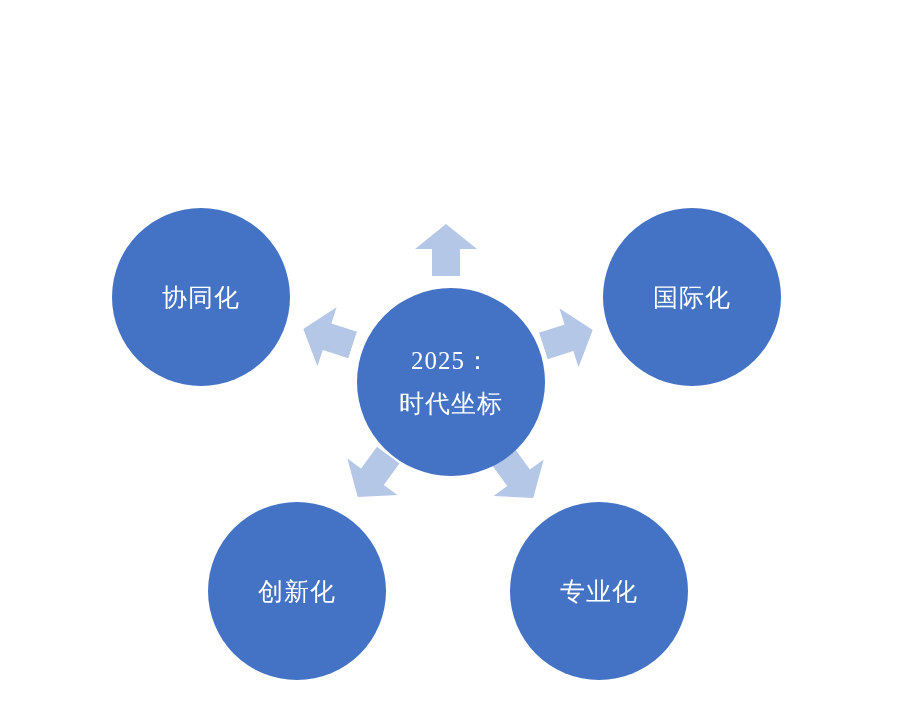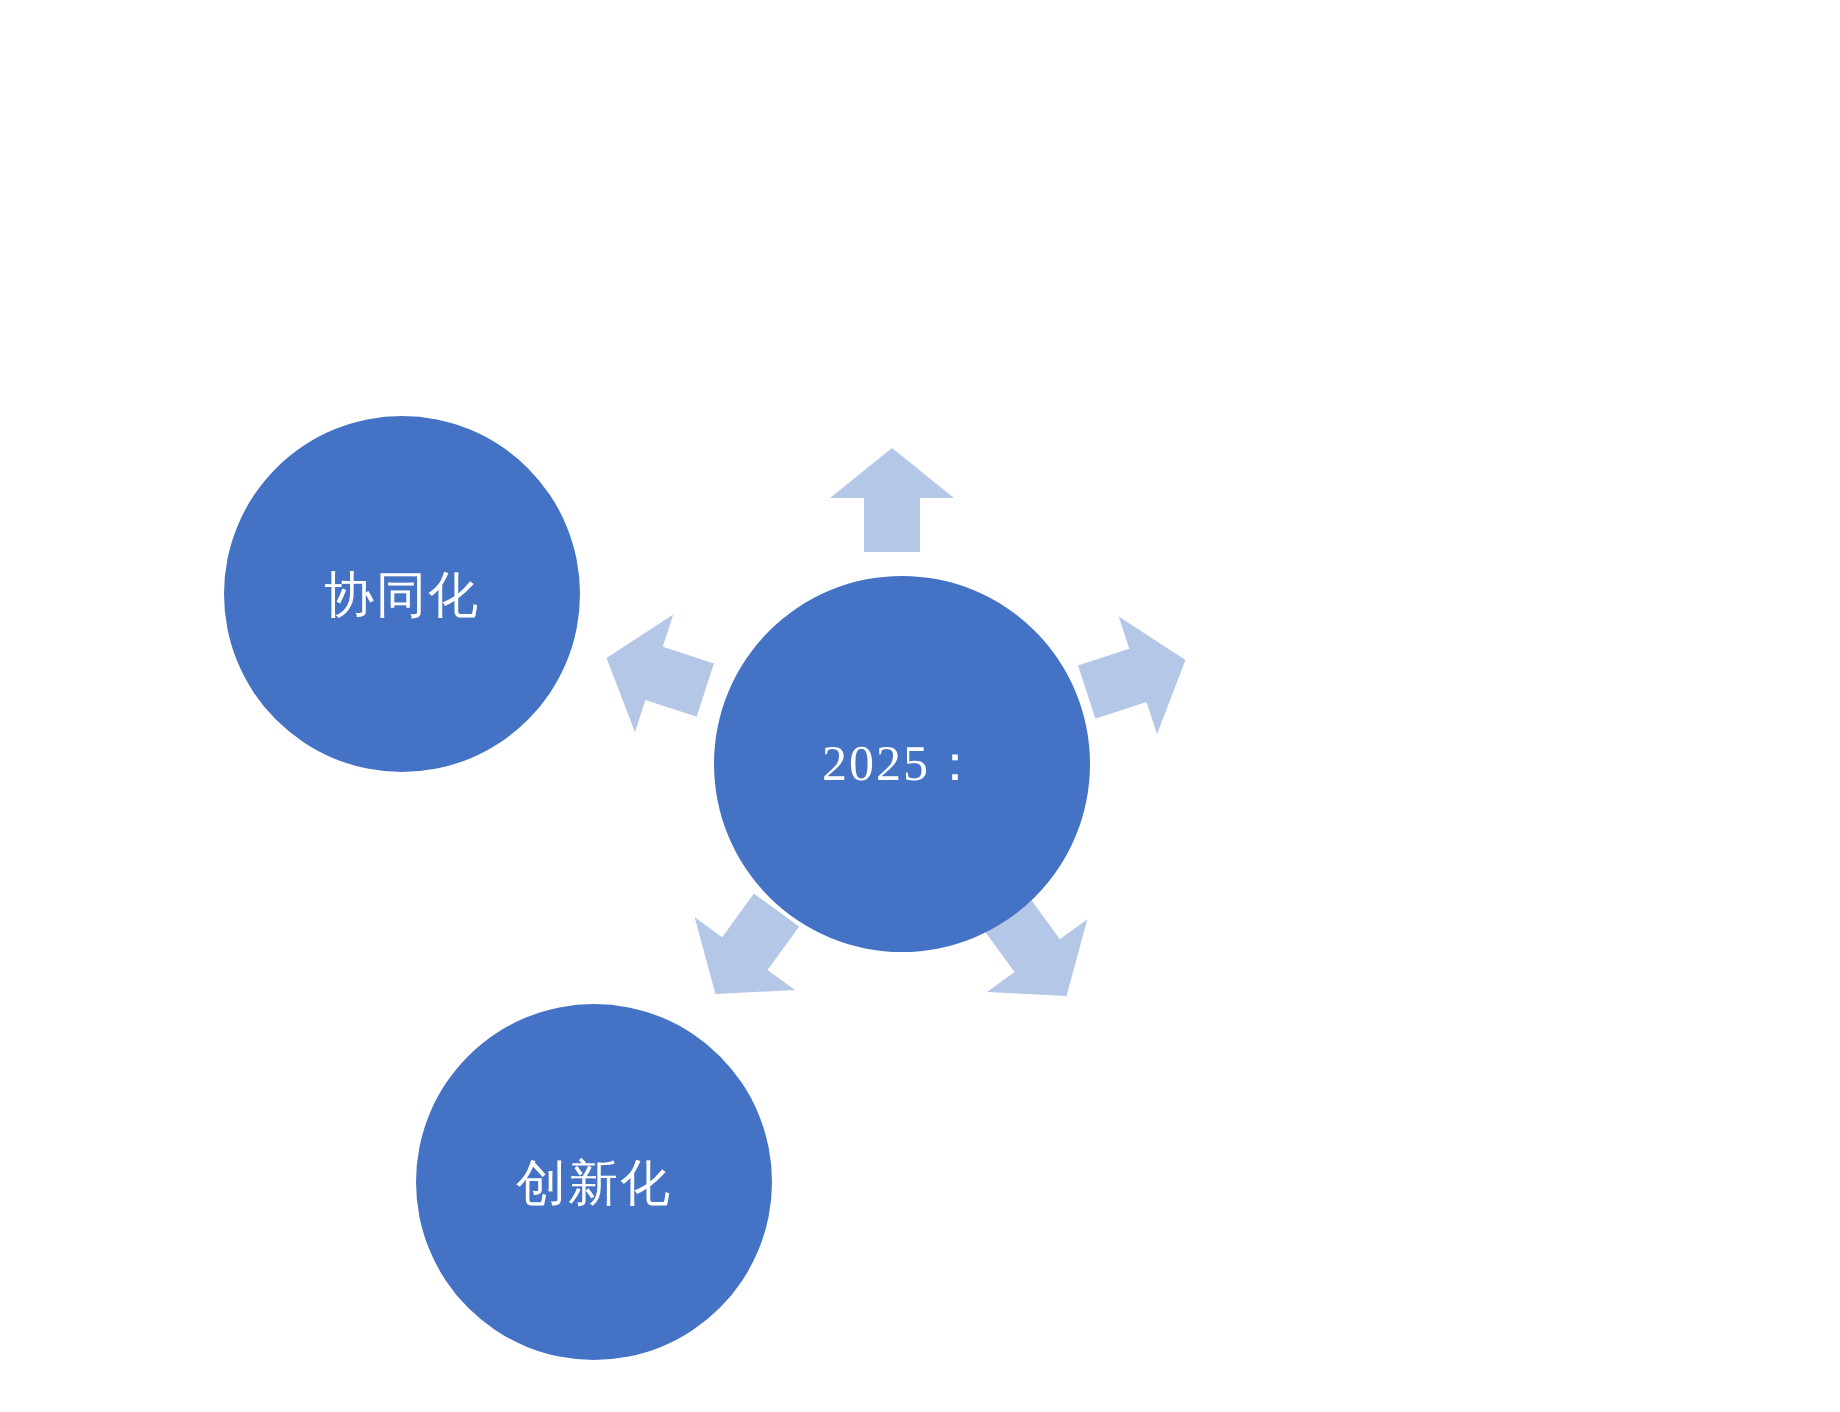--- a/index.html
+++ b/index.html
@@ -80,22 +80,29 @@
       </svg>
   </div>
   <div class="arrow arrow-bottom-right">
     <svg viewBox="0 0 62 52" xmlns="http://www.w3.org/2000/svg">
         <polygon points="31,0 62,25 45,25 45,52 17,52 17,25 0,25"></polygon>
       </svg>
   </div>
 
   <div class="circle center-circle">
     <div class="line">2025：</div>
+    <div class="line">时代坐标</div>
   </div>
 
   <div class="circle node node-left">
     <span class="label">协同化</span>
   </div>
+  <div class="circle node node-right">
+    <span class="label">国际化</span>
+  </div>
   <div class="circle node node-bottom-left">
     <span class="label">创新化</span>
+  </div>
+  <div class="circle node node-bottom-right">
+    <span class="label">专业化</span>
   </div>
 
 </div>
 
 </body></html>

